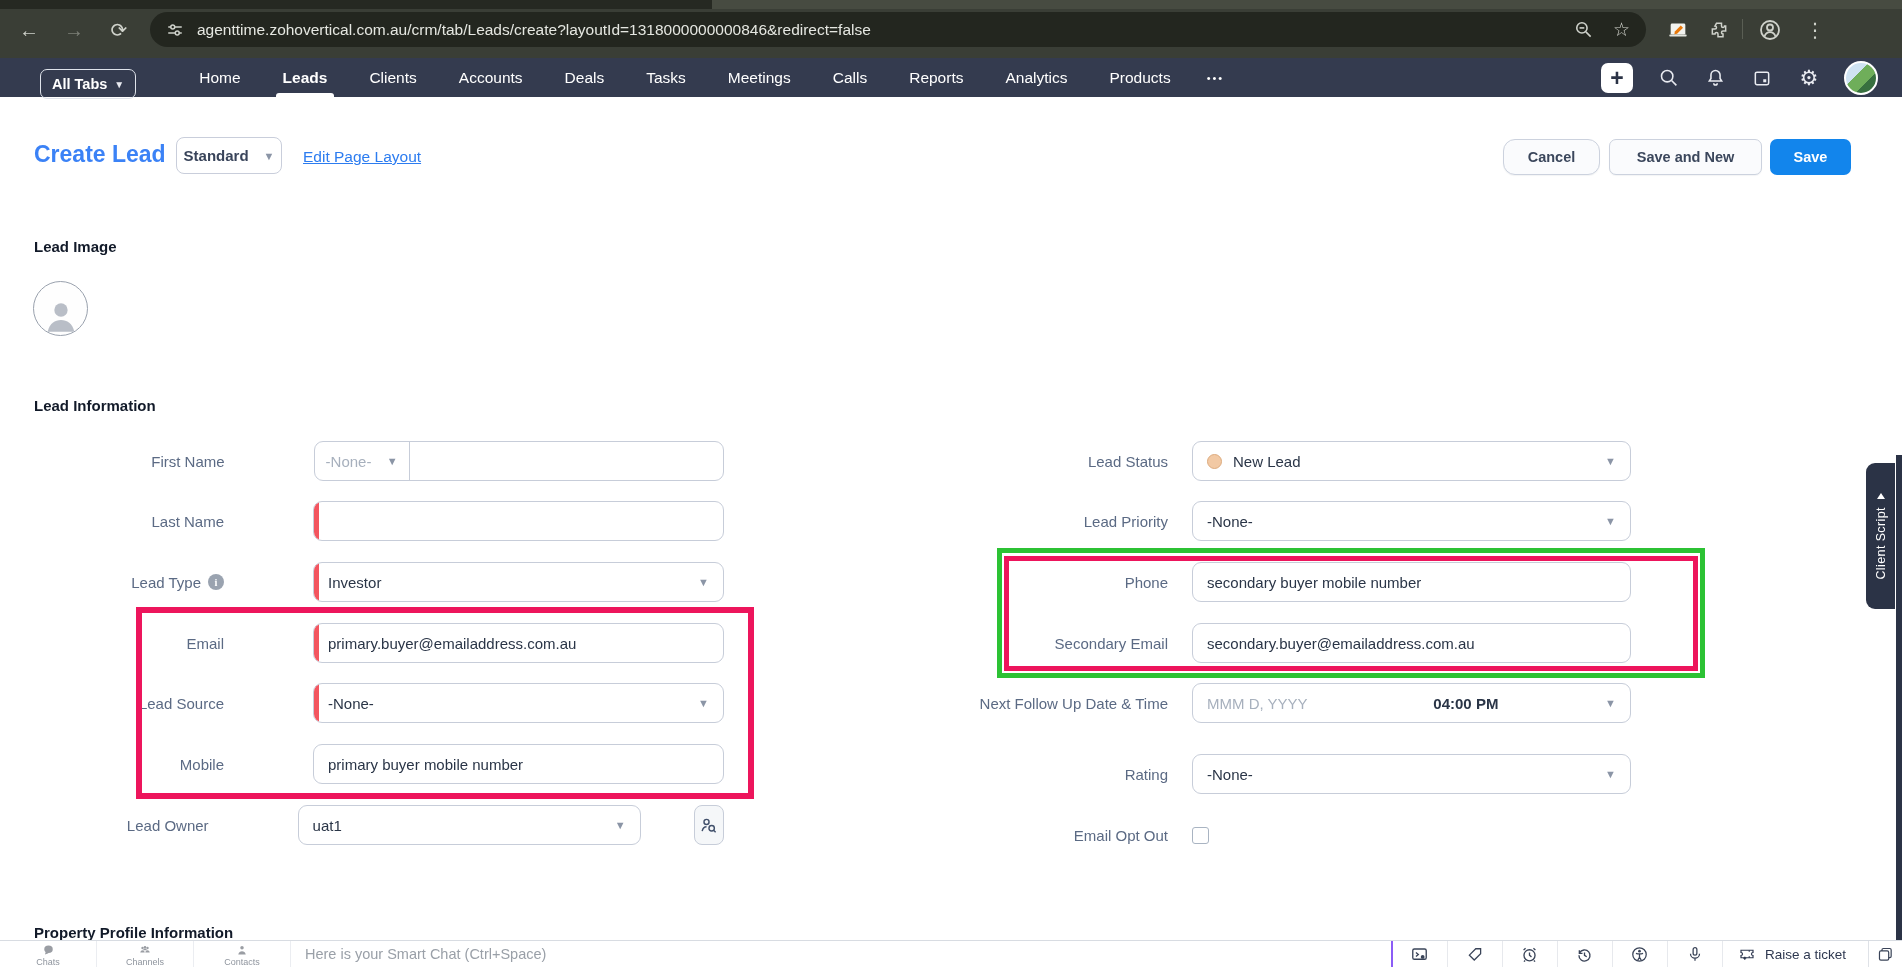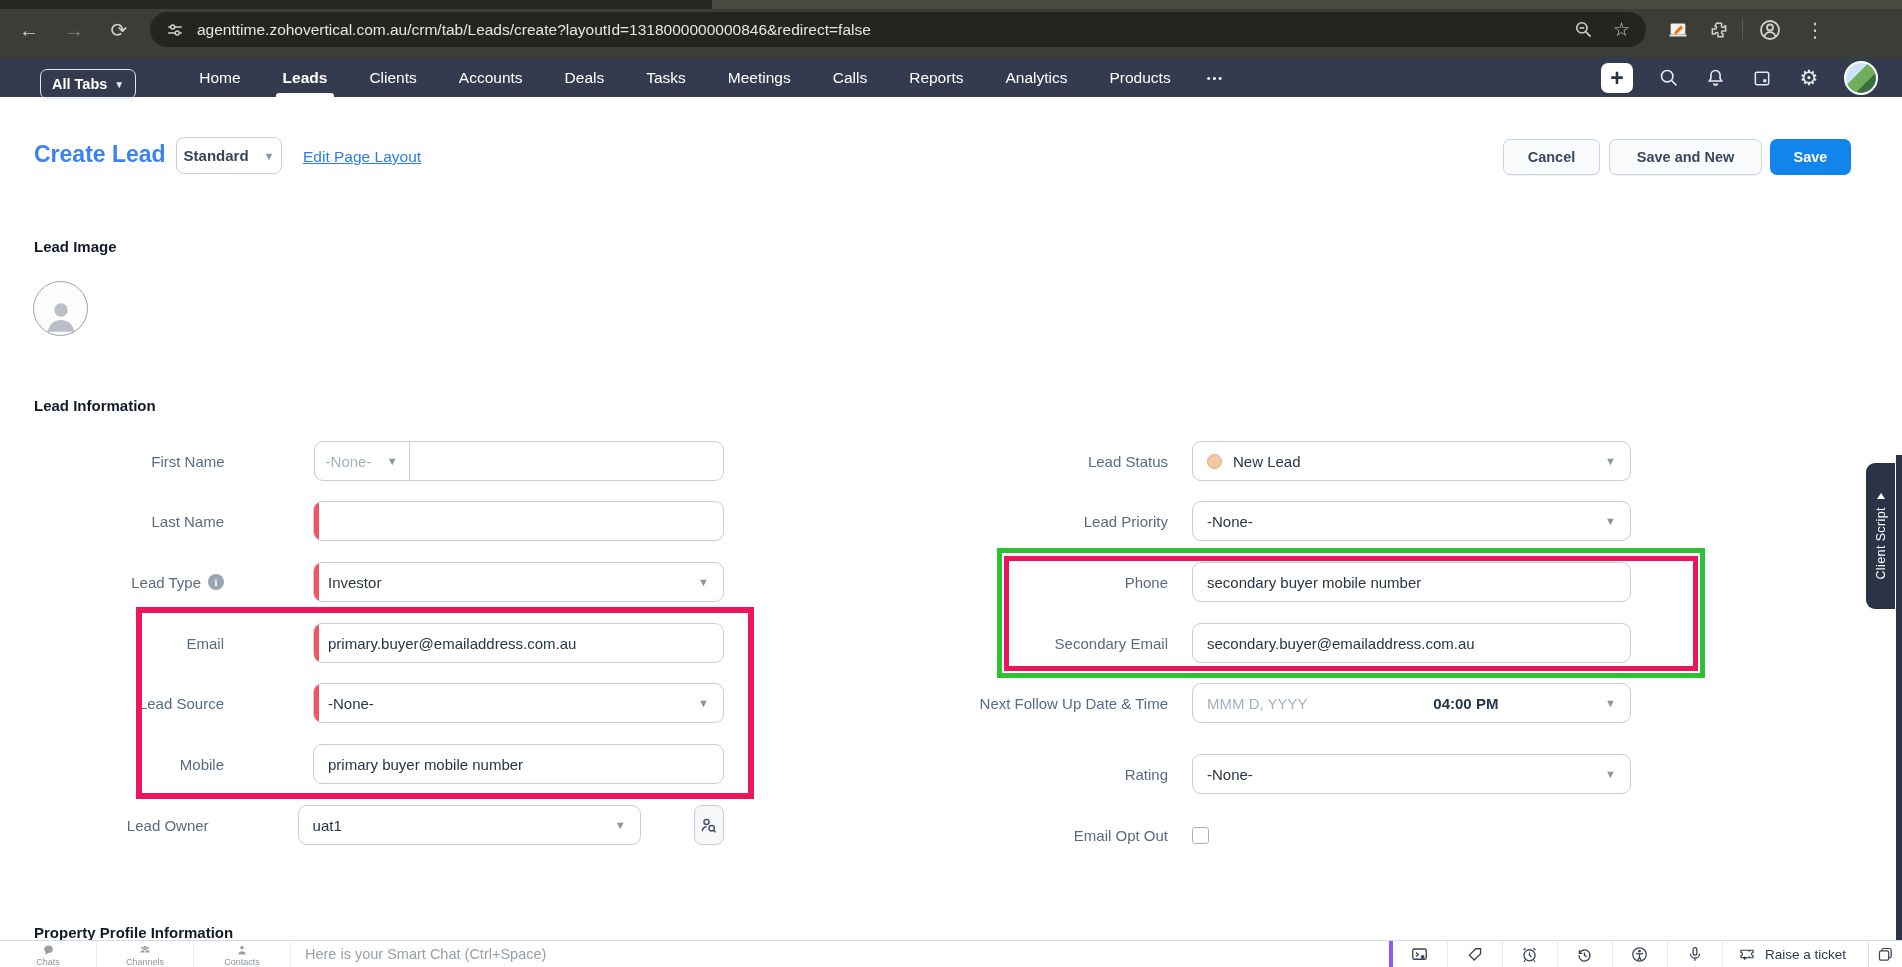--- a/index.html
+++ b/index.html
@@ -45,21 +45,21 @@
   .page-title { position:absolute; left:34px; top:141px; font-size:23px; font-weight:bold; color:#3b82f6; }
   .layout-pill { position:absolute; left:176px; top:137px; width:106px; height:37px; border:1px solid #c9cedb;
                  border-radius:8px; display:flex; align-items:center; justify-content:center; gap:15px;
                  font-size:15px; font-weight:bold; color:#39445a; background:#fff; }
   .layout-pill .caret { color:#8b95a6; font-size:11px; }
   .edit-layout-link { position:absolute; left:303px; top:148px; font-size:15.5px; color:#2c7cf0;
                       text-decoration:underline; cursor:pointer; }
   .hbtn { position:absolute; top:139px; height:36px; border-radius:7px; display:flex; align-items:center;
           justify-content:center; font-size:14.5px; font-weight:bold; cursor:pointer; }
   .hbtn.ghost { background:#fafbfd; border:1px solid #ccd2de; color:#3b475c; box-shadow:0 1px 1px rgba(20,30,50,.05); }
-  #btn-cancel { left:1503px; width:97px; }
+  #btn-cancel { left:1503px; width:97px;border-radius:12px; }
   #btn-save-new { left:1609px; width:153px; }
   #btn-save { left:1770px; width:81px; background:#1285ec; color:#fff; border:none; }
 
   
   .section-h { position:absolute; left:34px; font-size:15px; font-weight:bold; color:#121a29; }
   .lead-avatar { position:absolute; left:33px; top:281px; width:55px; height:55px; border-radius:50%;
                  border:1.6px solid #99a1ad; background:#fefefe; display:flex; align-items:flex-end;
                  justify-content:center; overflow:hidden; }
 
   
@@ -112,21 +112,21 @@
         letter-spacing:.4px; }
   #right-strip { position:absolute; left:1896px; top:455px; width:6px; height:485px; background:#2b3346; z-index:7; }
 
   
   #bottombar { position:absolute; left:0; bottom:0; width:1902px; height:27px; background:#fff;
         border-top:1px solid #d8dce2; z-index:10; display:flex; align-items:stretch; overflow:hidden;margin-top:28px; }
   .chat-tab { width:97px; border-right:1px solid #ebedf1; display:flex; flex-direction:column;
         align-items:center; padding-top:3px; color:#8f959e; }
   .chat-tab .tlabel { font-size:9px; margin-top:1px; }
   .smartchat { flex:1; display:flex; align-items:center; padding-left:14px; font-size:14.5px; color:#9aa0a8; }
-  .foot-icons { display:flex; align-items:stretch; border-left:4px solid #8b5cf6; }
+  .foot-icons { display:flex; align-items:stretch; border-left:2px solid #8b5cf6; }
   .fic { width:55px; display:flex; align-items:center; justify-content:center; color:#3a4458;
         border-right:1px solid #e7e9ed; }
   .fic.ticket { width:auto; padding:0 14px; gap:8px; font-size:13.5px; color:#2e3850; border-right:none; }
   .copy-box { width:34px; margin-left:8px; border-left:1px solid #dfe2e7; display:flex; align-items:center;
         justify-content:center; color:#3a4458; }
 </style>
 </head>
 <body>
 
 <div id="screen">

